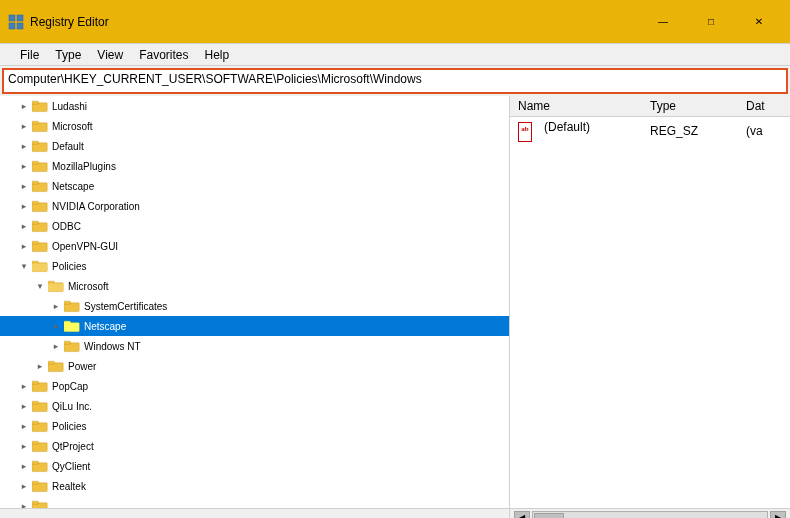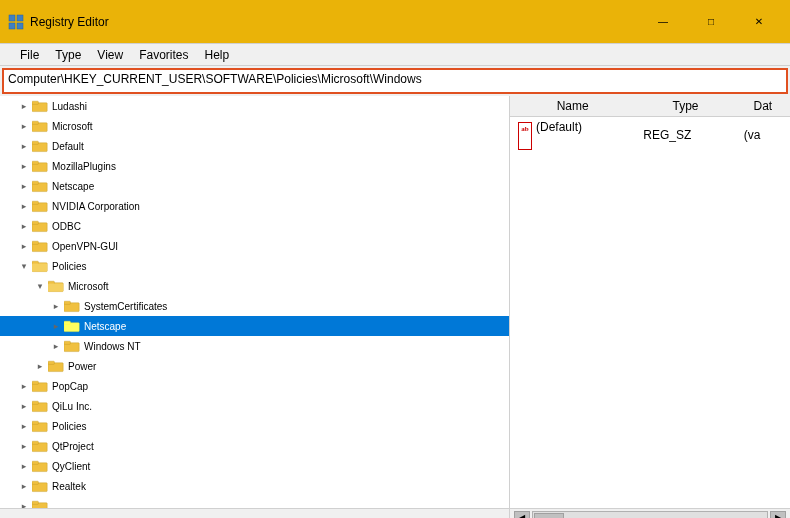--- a/index.html
+++ b/index.html
@@ -152,46 +152,46 @@
     .tree-panel::-webkit-scrollbar-track { background: #f0f0f0; }
     .tree-panel::-webkit-scrollbar-thumb { background: #c0c0c0; border: 1px solid #a0a0a0; }
 
     
     .value-table {
       width: 100%;
       border-collapse: collapse;
     }
     .value-table th {
       background: #f0f0f0;
-      text-align: center;
+      text-align: left;
       padding: 3px 8px;
       border-bottom: 1px solid #d0d0d0;
       font-weight: normal;
       font-size: 12px;
       position: sticky;
       top: 0;
     }
     .value-table td {
       padding: 3px 8px;
       font-size: 12px;
       vertical-align: middle;
     }
 
     .type-icon {
       display: inline-block;
       width: 14px;
-      height: 28px;
+      height: 20px;
       background: white;
       border: 1px solid #c00;
       color: #c00;
       font-size: 7px;
       font-weight: bold;
       text-align: center;
       line-height: 12px;
-      margin-right: 4px;
+      margin-right: 12px;
       font-family: serif;
     }
 
     .bottom-area {
       display: flex;
       height: 17px;
       border-top: 1px solid #d0d0d0;
     }
     .bottom-left {
       width: 510px;

